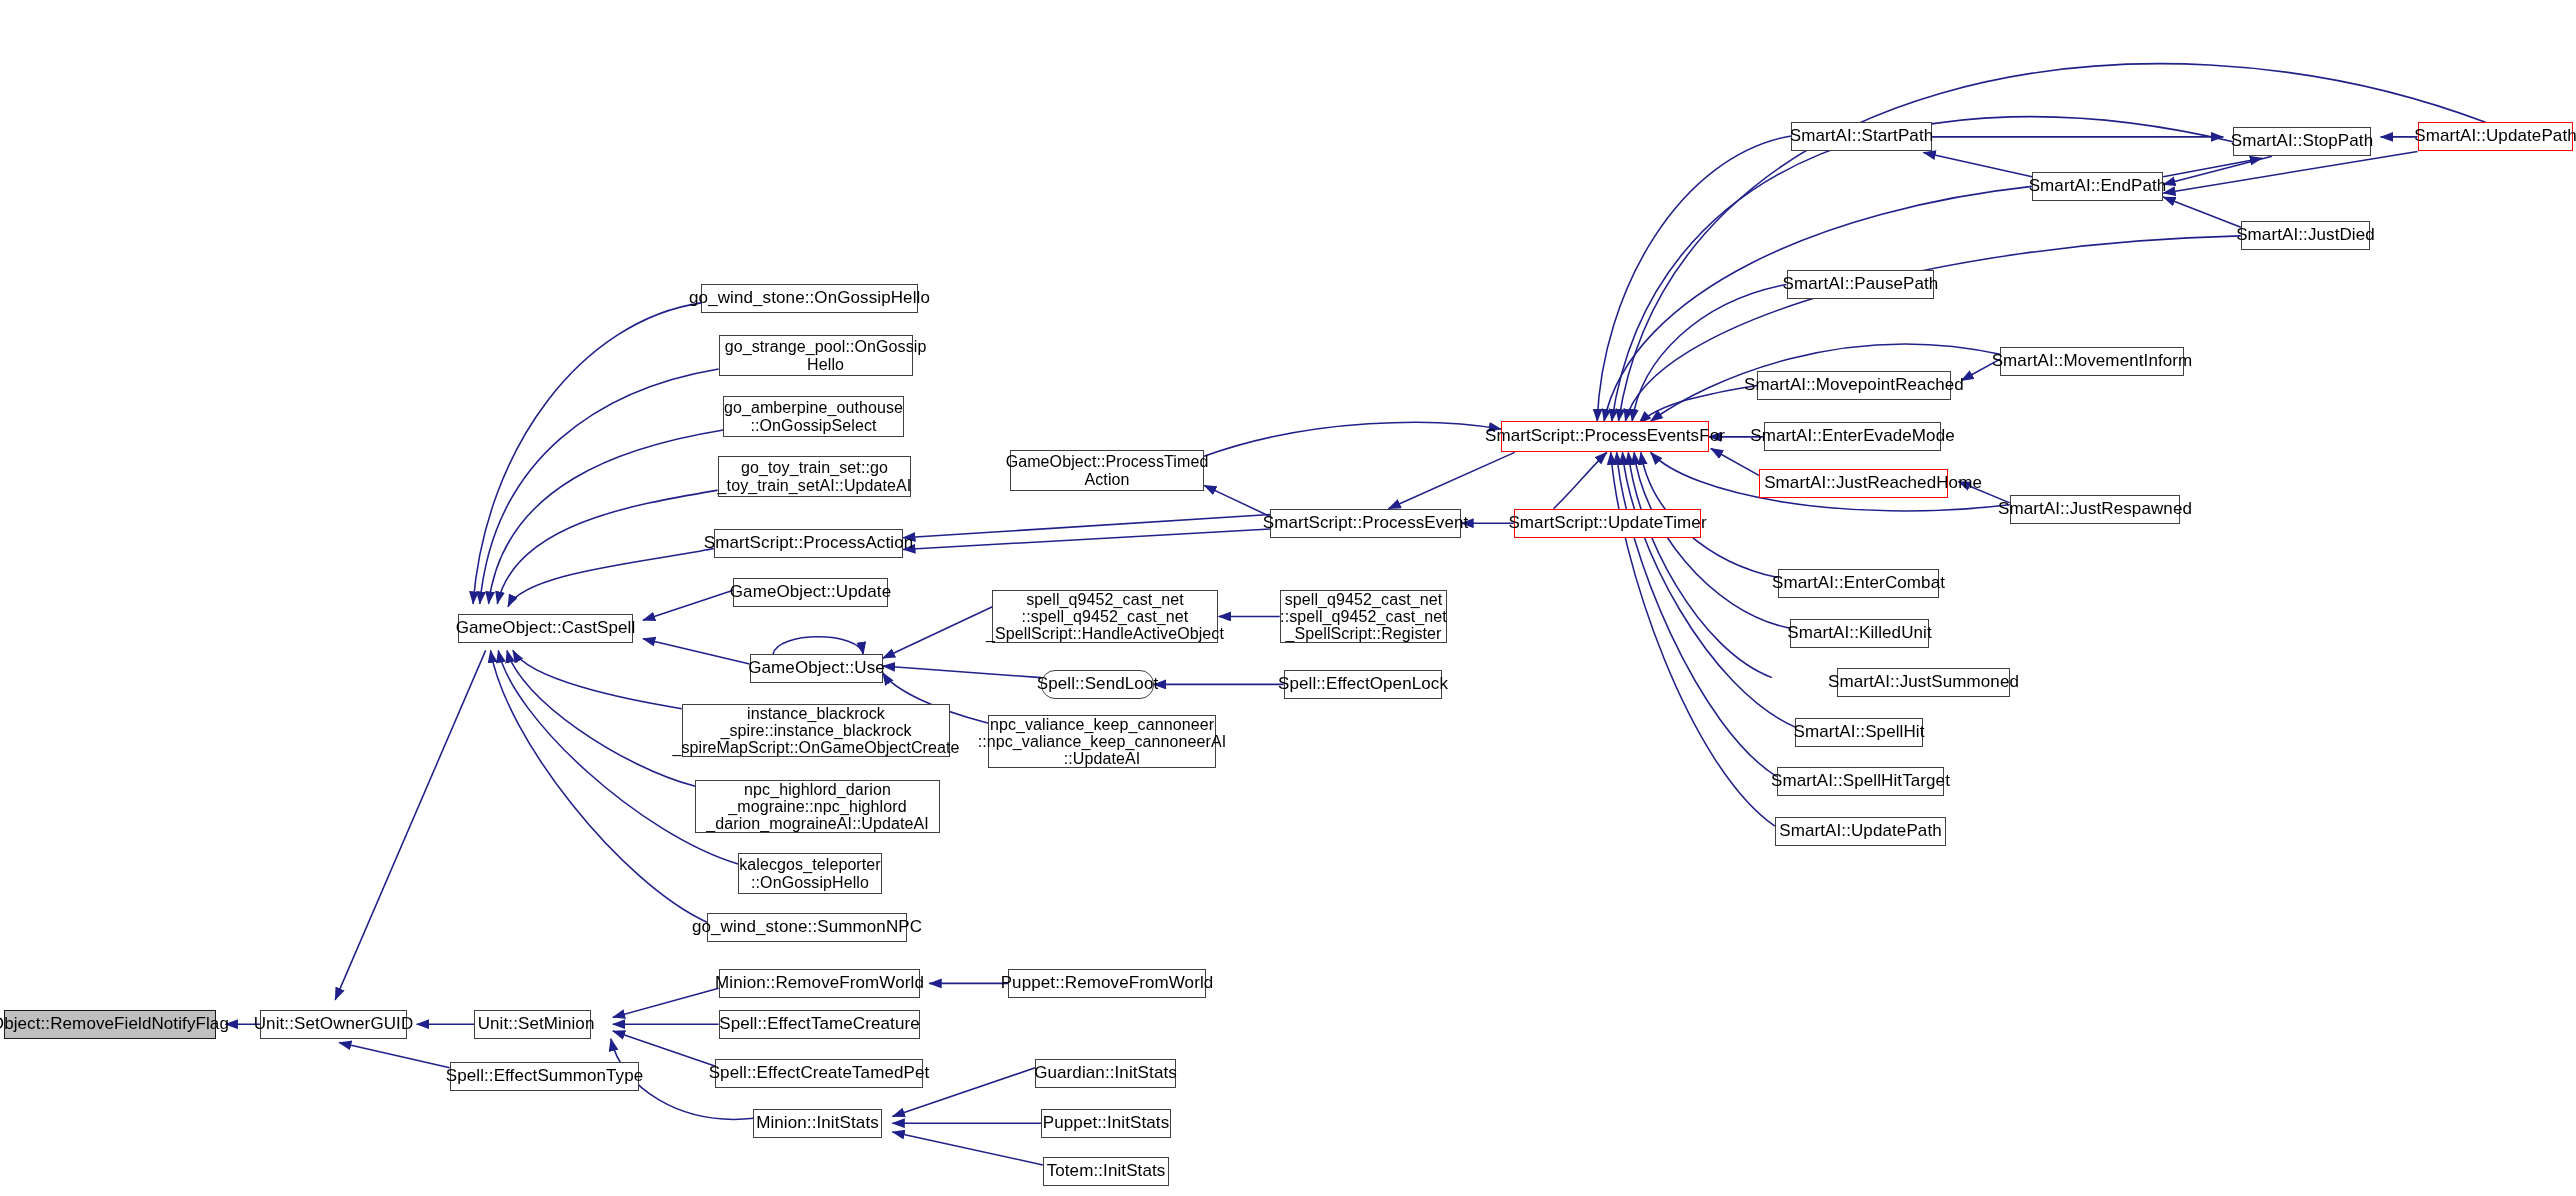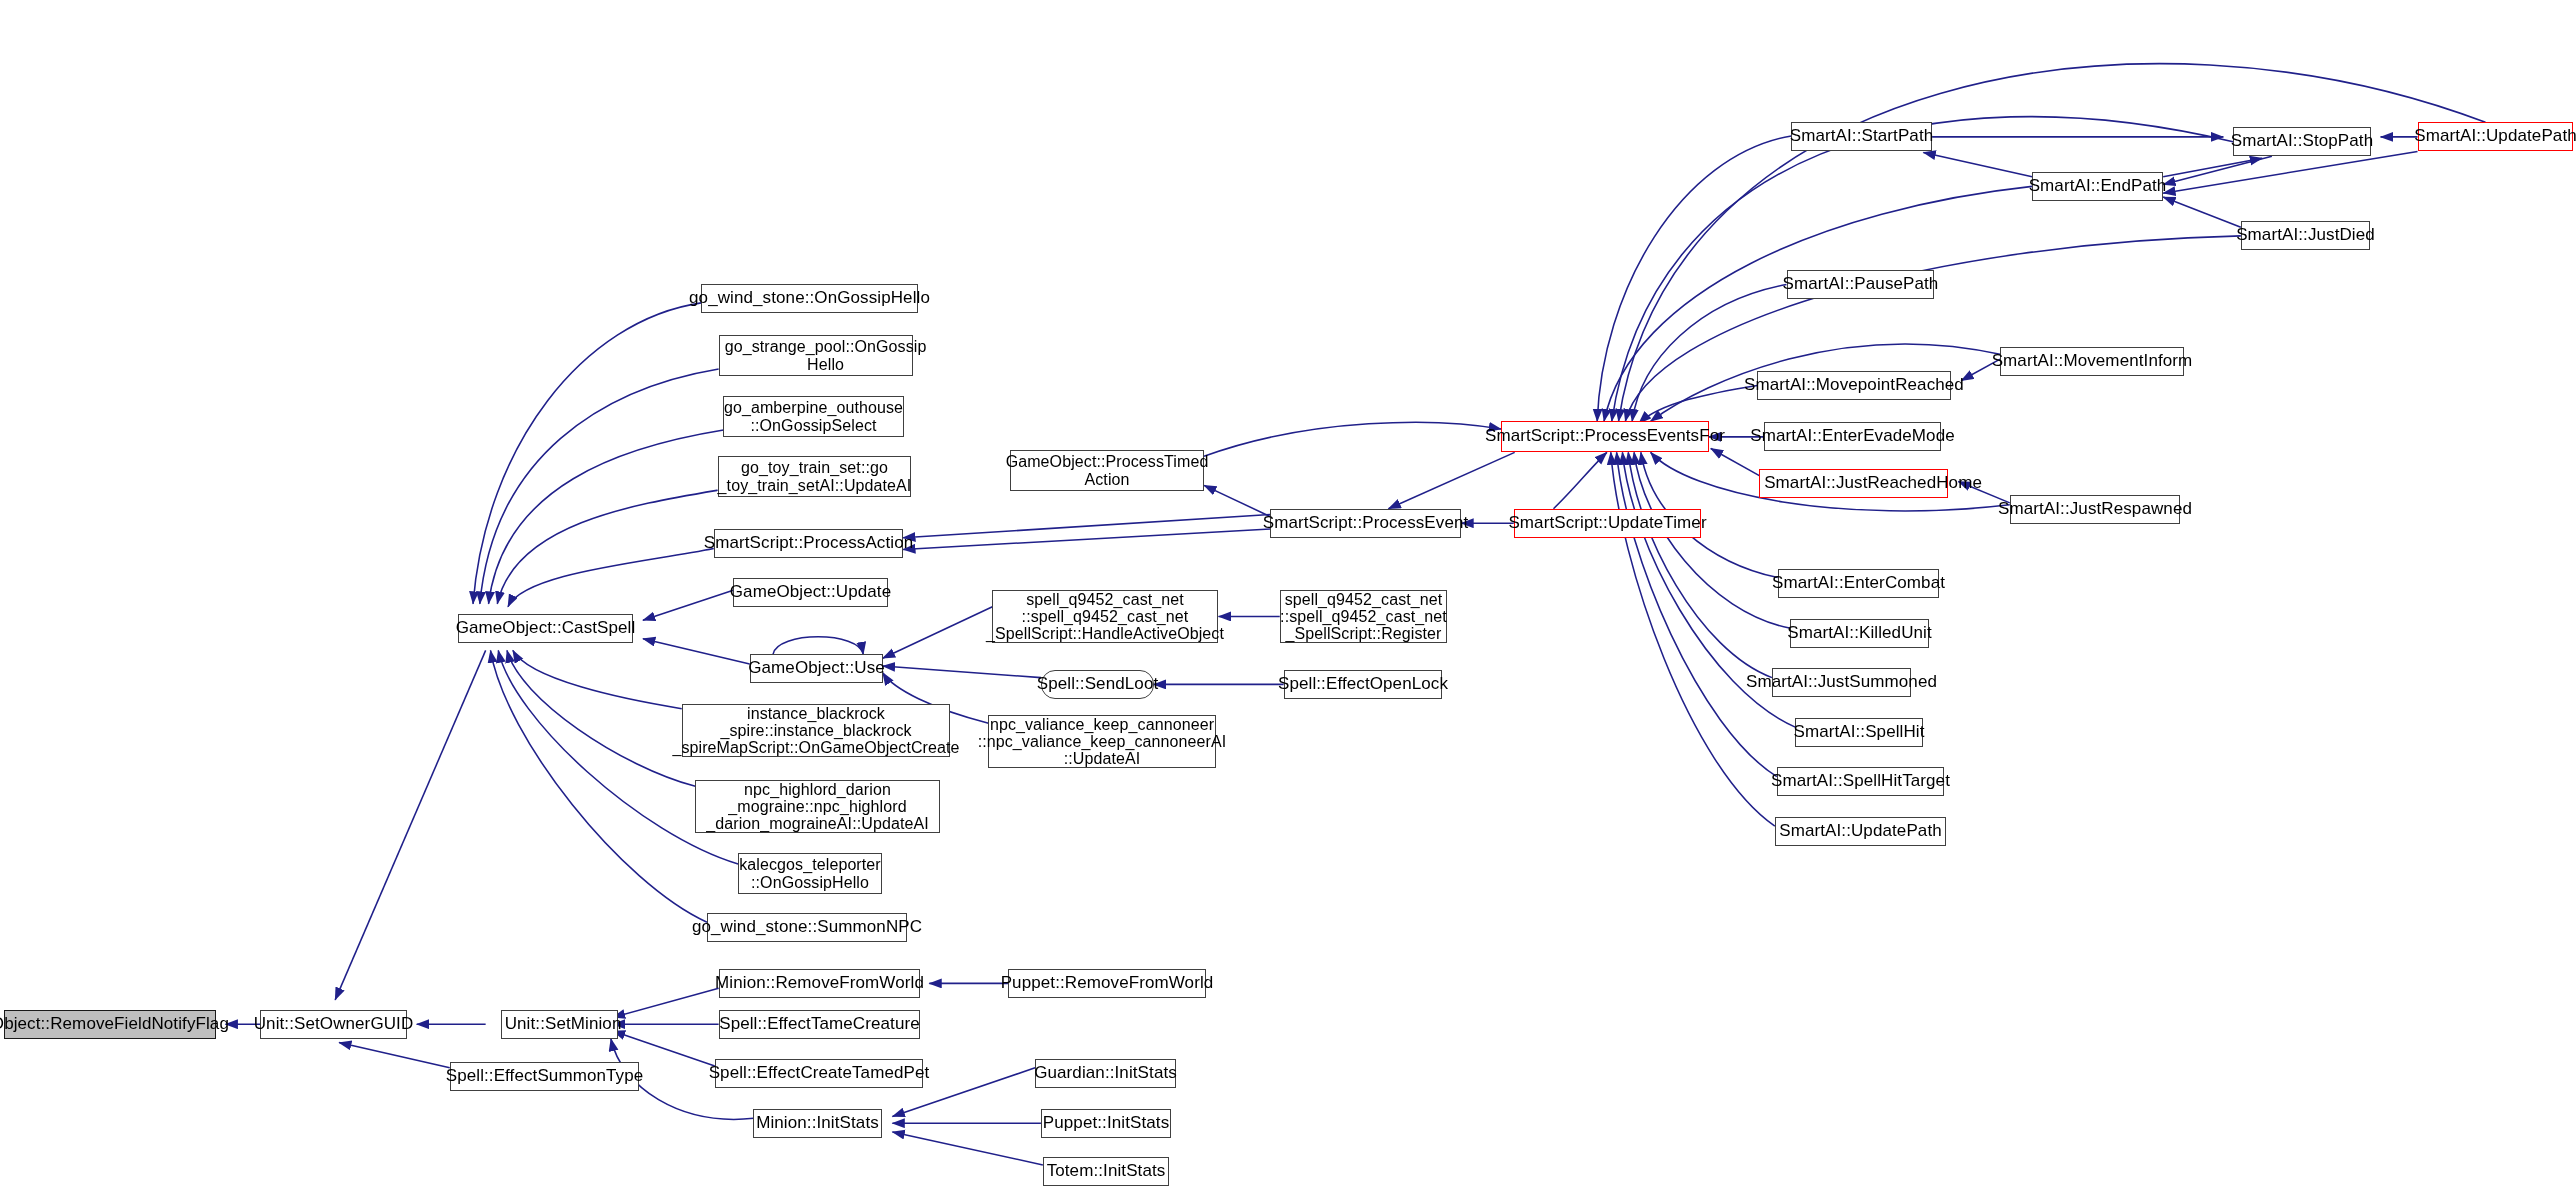--- a/index.html
+++ b/index.html
@@ -120,21 +120,21 @@
         <path d="M2490,141 L2452,141" marker-end="url(#arrow)" stroke="#20208a"></path>
         <path d="M2490,156 L2228,199" marker-end="url(#arrow)" stroke="#20208a"></path>
         <path d="M2308,234 L2228,203" marker-end="url(#arrow)" stroke="#20208a"></path>
         <path d="M2060,370 L2020,392" marker-end="url(#arrow)" stroke="#20208a"></path>
         <path d="M2070,518 L2017,496" marker-end="url(#arrow)" stroke="#20208a"></path>
       </g>
   </svg>
   <div id="node-layer">
       <div class="node root" style="left: 3.9px; top: 1010px; width: 212px; height: 29px;">Object::RemoveFieldNotifyFlag</div>
       <div class="node" style="left: 260px; top: 1010px; width: 147px; height: 29px;">Unit::SetOwnerGUID</div>
-      <div class="node" style="left: 501px; top: 1010px; width: 117px; height: 29px; padding-left: 12px;">Unit::SetMinion</div>
+      <div class="node" style="left: 474px; top: 1010px; width: 117px; height: 29px; padding-left: 12px;">Unit::SetMinion</div>
       <div class="node" style="left: 450px; top: 1062px; width: 189px; height: 29px;">Spell::EffectSummonType</div>
       <div class="node" style="left: 719px; top: 969px; width: 201px; height: 29px;">Minion::RemoveFromWorld</div>
       <div class="node" style="left: 719px; top: 1010px; width: 201px; height: 29px;">Spell::EffectTameCreature</div>
       <div class="node" style="left: 715px; top: 1059px; width: 208px; height: 29px;">Spell::EffectCreateTamedPet</div>
       <div class="node" style="left: 753px; top: 1109px; width: 129px; height: 29px;">Minion::InitStats</div>
       <div class="node" style="left: 1008px; top: 969px; width: 198px; height: 29px;">Puppet::RemoveFromWorld</div>
       <div class="node" style="left: 1035px; top: 1059px; width: 141px; height: 29px;">Guardian::InitStats</div>
       <div class="node" style="left: 1041px; top: 1109px; width: 130px; height: 29px;">Puppet::InitStats</div>
       <div class="node" style="left: 1043px; top: 1157px; width: 126px; height: 29px;">Totem::InitStats</div>
       <div class="node" style="left: 458px; top: 614px; width: 175px; height: 29px;">GameObject::CastSpell</div>
@@ -179,19 +179,19 @@
       <div class="node hl" style="left: 2418px; top: 122px; width: 155px; height: 29px;">SmartAI::UpdatePath</div>
       <div class="node" style="left: 2241px; top: 221px; width: 129px; height: 29px;">SmartAI::JustDied</div>
       <div class="node" style="left: 1787px; top: 270px; width: 147px; height: 29px;">SmartAI::PausePath</div>
       <div class="node" style="left: 2000px; top: 347px; width: 184px; height: 29px;">SmartAI::MovementInform</div>
       <div class="node" style="left: 1757px; top: 371px; width: 194px; height: 29px;">SmartAI::MovepointReached</div>
       <div class="node" style="left: 1764px; top: 422px; width: 177px; height: 29px;">SmartAI::EnterEvadeMode</div>
       <div class="node hl" style="left: 1759px; top: 469px; width: 189px; height: 29px; padding-left: 44px;">SmartAI::JustReachedHome</div>
       <div class="node" style="left: 2010px; top: 495px; width: 170px; height: 29px;">SmartAI::JustRespawned</div>
       <div class="node" style="left: 1778px; top: 569px; width: 161px; height: 29px;">SmartAI::EnterCombat</div>
       <div class="node" style="left: 1790px; top: 619px; width: 139px; height: 29px;">SmartAI::KilledUnit</div>
-      <div class="node" style="left: 1772px; top: 668px; width: 139px; height: 29px;">SmartAI::JustSummoned</div>
+      <div class="node" style="left: 1837px; top: 668px; width: 173px; height: 29px;">SmartAI::JustSummoned</div>
       <div class="node" style="left: 1795px; top: 718px; width: 128px; height: 29px;">SmartAI::SpellHit</div>
       <div class="node" style="left: 1777px; top: 767px; width: 167px; height: 29px;">SmartAI::SpellHitTarget</div>
       <div class="node" style="left: 1775px; top: 817px; width: 171px; height: 29px;">SmartAI::UpdatePath</div>
     </div>
 </div>
 
 
 </body></html>

